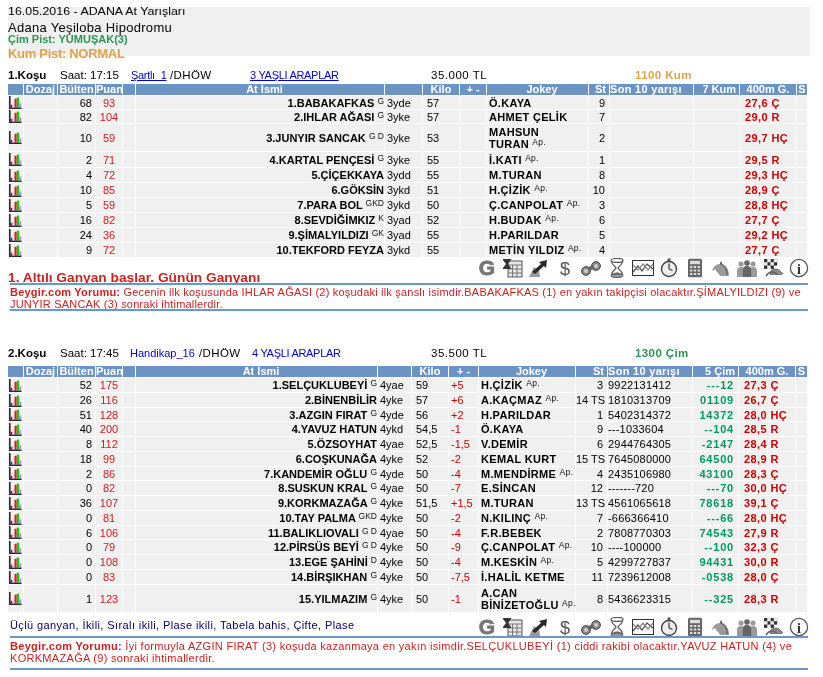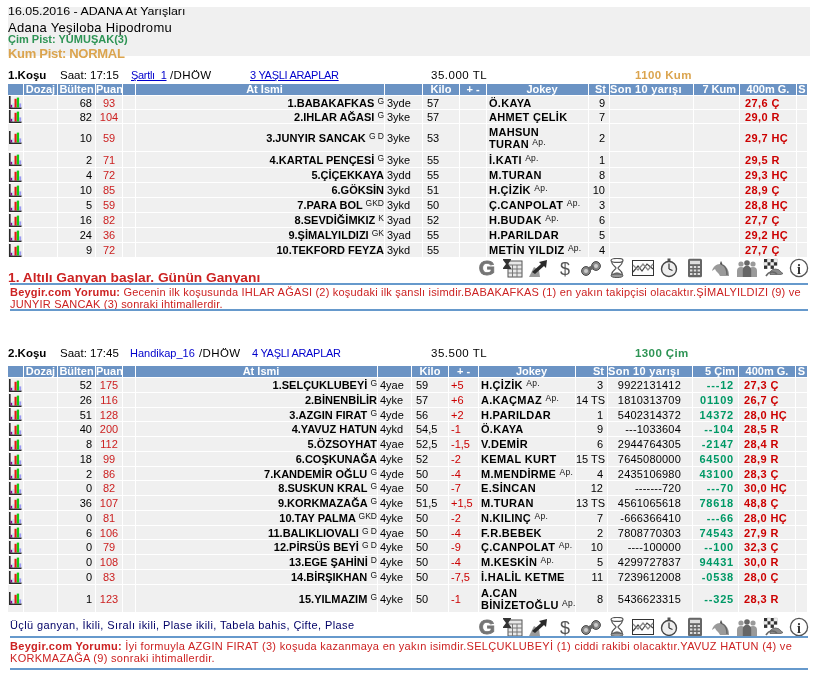--- a/index.html
+++ b/index.html
@@ -14,21 +14,21 @@
 table.race td { background:#f0f0f0; color:#000; }
 table.race td.ic { text-align:center; } table.race td.ic svg { margin:0 auto; }
 table.race td.bu { text-align:right; padding-right:3px; }
 table.race td.pu { text-align:center; color:#cc2020; }
 table.race td.nm { font-weight:bold; padding-left:8px;text-align:right; }
 table.race td.ag { padding-left:2px; } td.agc { text-align:left; padding-left:0; }
 table.race td.ki { padding-left:4px; }
 table.race td.pm { padding-left:2px; color:#cc0000; }
 table.race td.jk { font-weight:bold; padding-left:2px; letter-spacing:0.3px;margin-left:8px; }
 table.race td.st { text-align:right; padding-right:4px; }
-table.race td.so { text-align:right; padding-right:11px; letter-spacing:0.2px; }
+table.race td.so { text-align:left; padding-right:11px; letter-spacing:0.2px; }
 table.race td.c5 { text-align:right; padding-right:4px; color:#009966; font-weight:bold; letter-spacing:0.8px; }
 table.race td.m4 { color:#cc0000; font-weight:bold; padding-left:5px; letter-spacing:0.4px; }
 .sup { font-size:8.5px; font-weight:normal; color:#111; position:relative; top:-3px; line-height:0; }
 a.lk { color:#0000cc; text-decoration:underline; }
 .hrblue { position:absolute; left:10px; width:798px; height:2px; background:#6699cc; }
 </style></head><body>
 <div class="abs" style="left:8px;top:7px;width:802px;height:49px;background:#f0f0f0"></div>
 <div class="abs" style="left:8px;top:6px;font-size:10px;font-weight:normal"><span style="display:inline-block;transform:scaleX(1.24);transform-origin:0 0">16.05.2016 - ADANA At Yarışları</span></div>
 <div class="abs" style="left:8px;top:20px;font-size:13px;letter-spacing:0.3px">Adana Yeşiloba Hipodromu</div>
 <div class="abs" style="left:8px;top:33px;font-size:11px;font-weight:bold;color:#2e9455">Çim Pist: YUMUŞAK(3)</div>
@@ -712,21 +712,21 @@
         <td class="pu">107</td>
         <td></td>
         <td class="nm">9.KORKMAZAĞA <span class="sup">G</span></td>
         <td class="ag">4yke</td>
         <td class="ki">51,5</td>
         <td class="pm">+1,5</td>
         <td class="jk">M.TURAN</td>
         <td class="st">13 TS</td>
         <td class="so">4561065618</td>
         <td class="c5">78618</td>
-        <td class="m4">48,8 Ç</td>
+        <td class="m4">39,1 Ç</td>
         <td></td>
       </tr>
       <tr style="height:15px">
         <td class="ic">
           <svg width="13" height="13" viewBox="0 0 13 13" style="display:block">
             <rect x="0" y="0" width="1.6" height="13" fill="#2a2a2a"></rect>
             <rect x="0" y="11.4" width="12.5" height="1.6" fill="#2a2a2a"></rect>
             <rect x="1.6" y="8.8" width="1.8" height="2.6" fill="#880088"></rect>
             <rect x="3.5" y="7.2" width="1.9" height="4.2" fill="#bfeaf2"></rect>
             <rect x="5.5" y="2.8" width="2.2" height="8.6" fill="#e81818"></rect>

